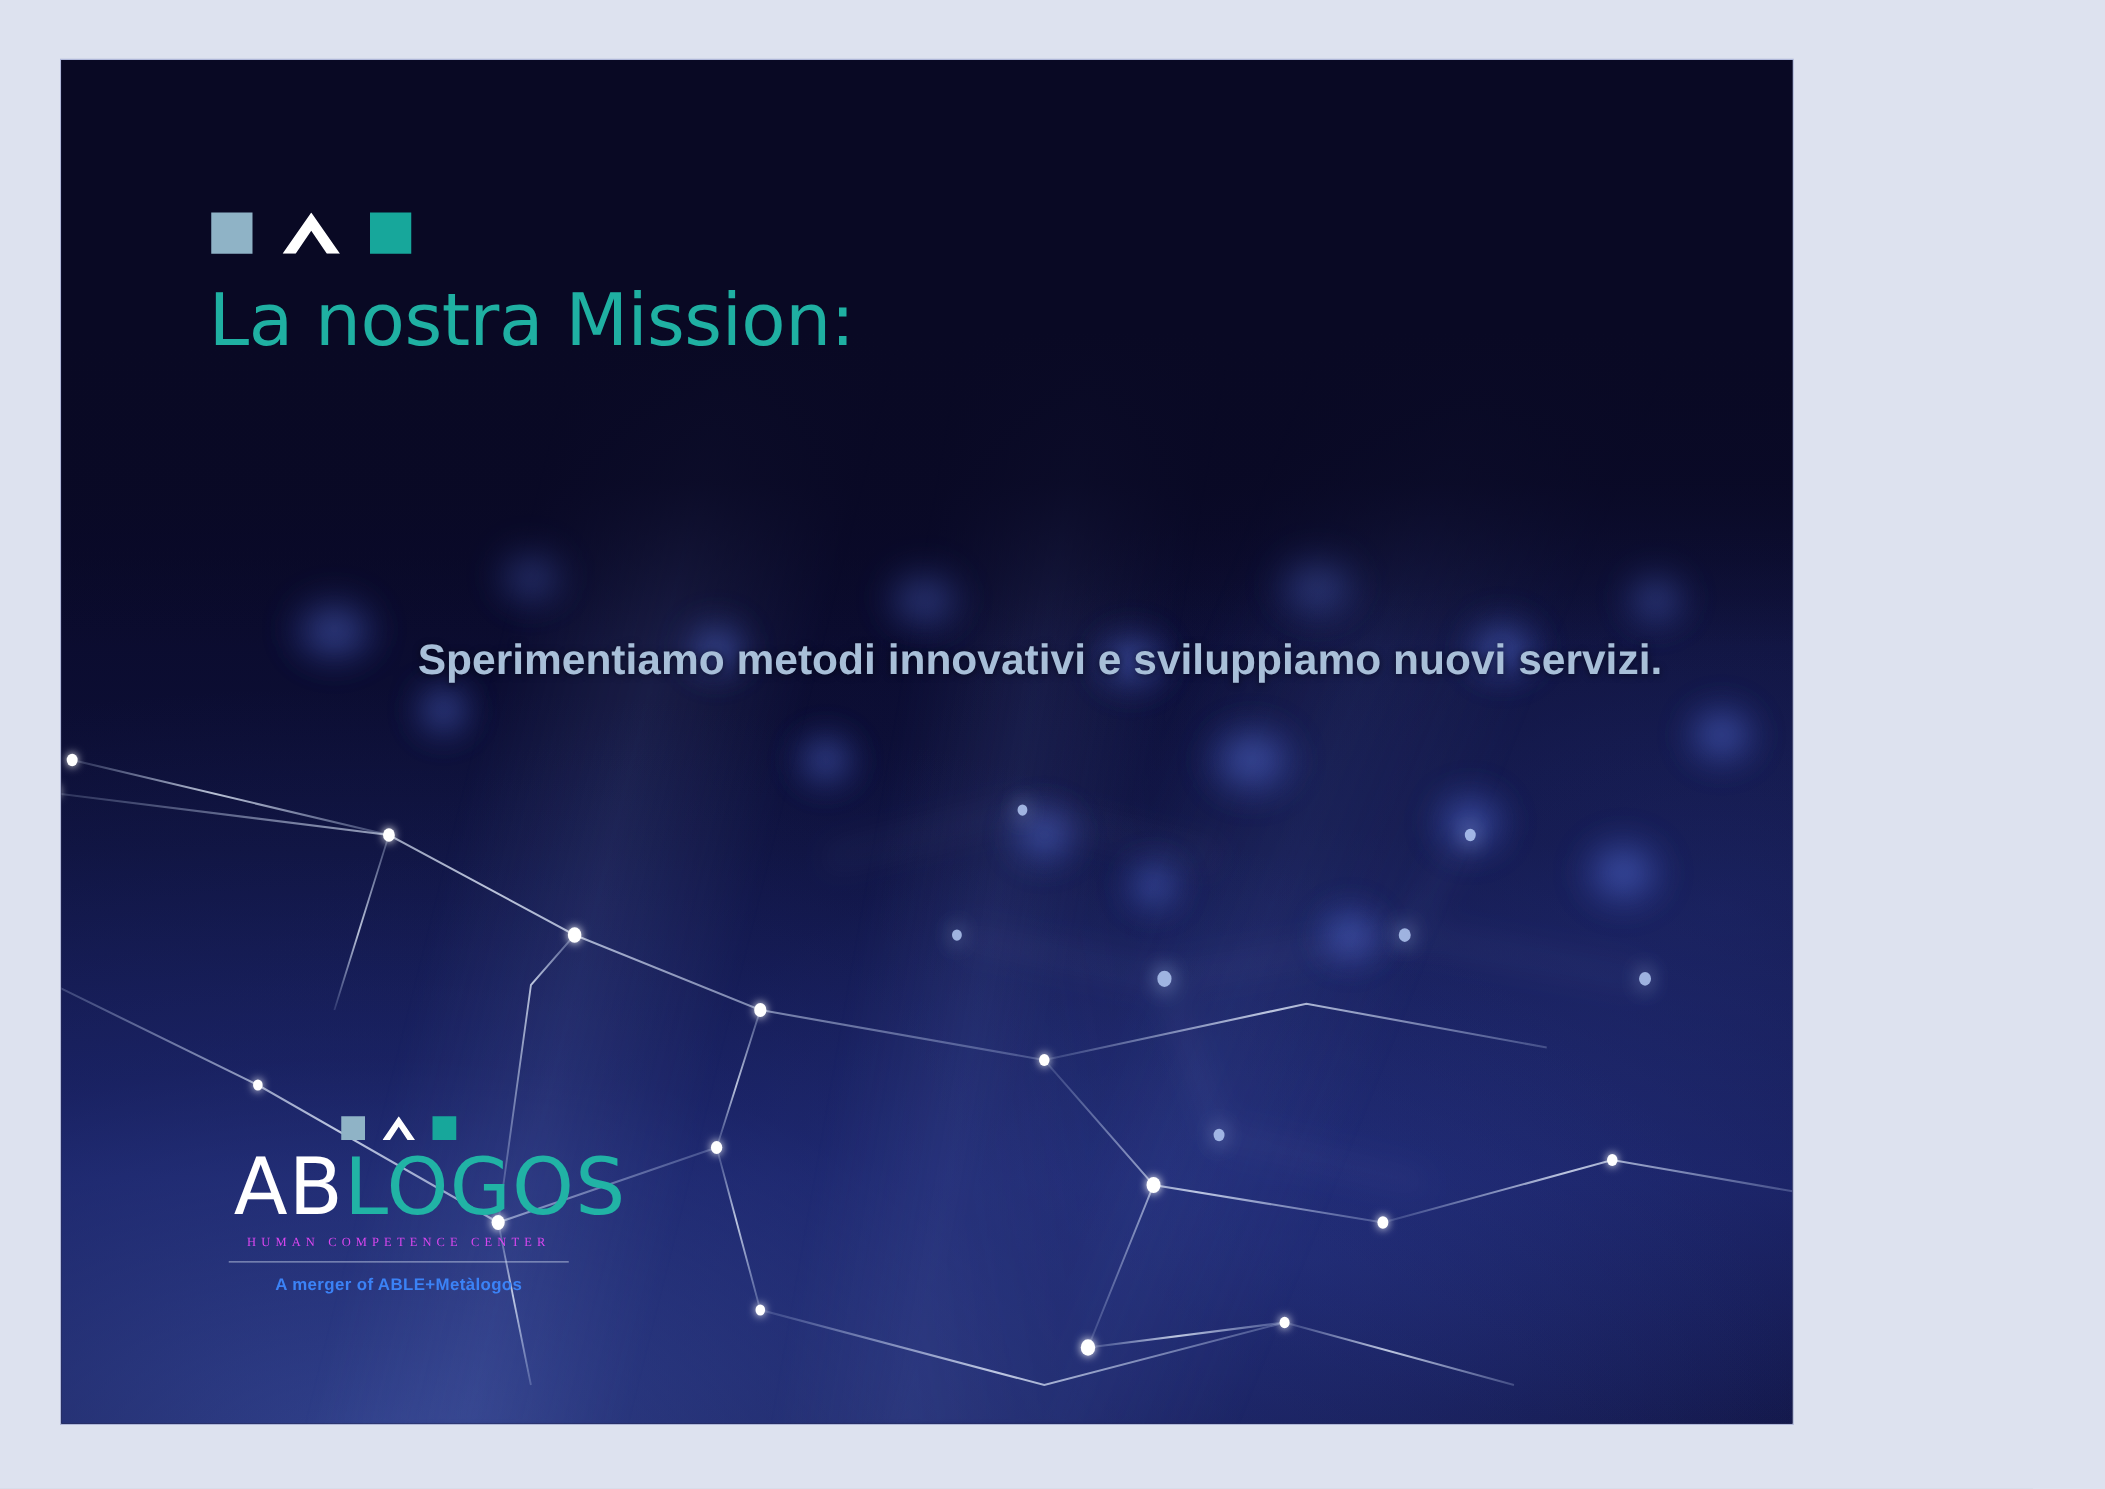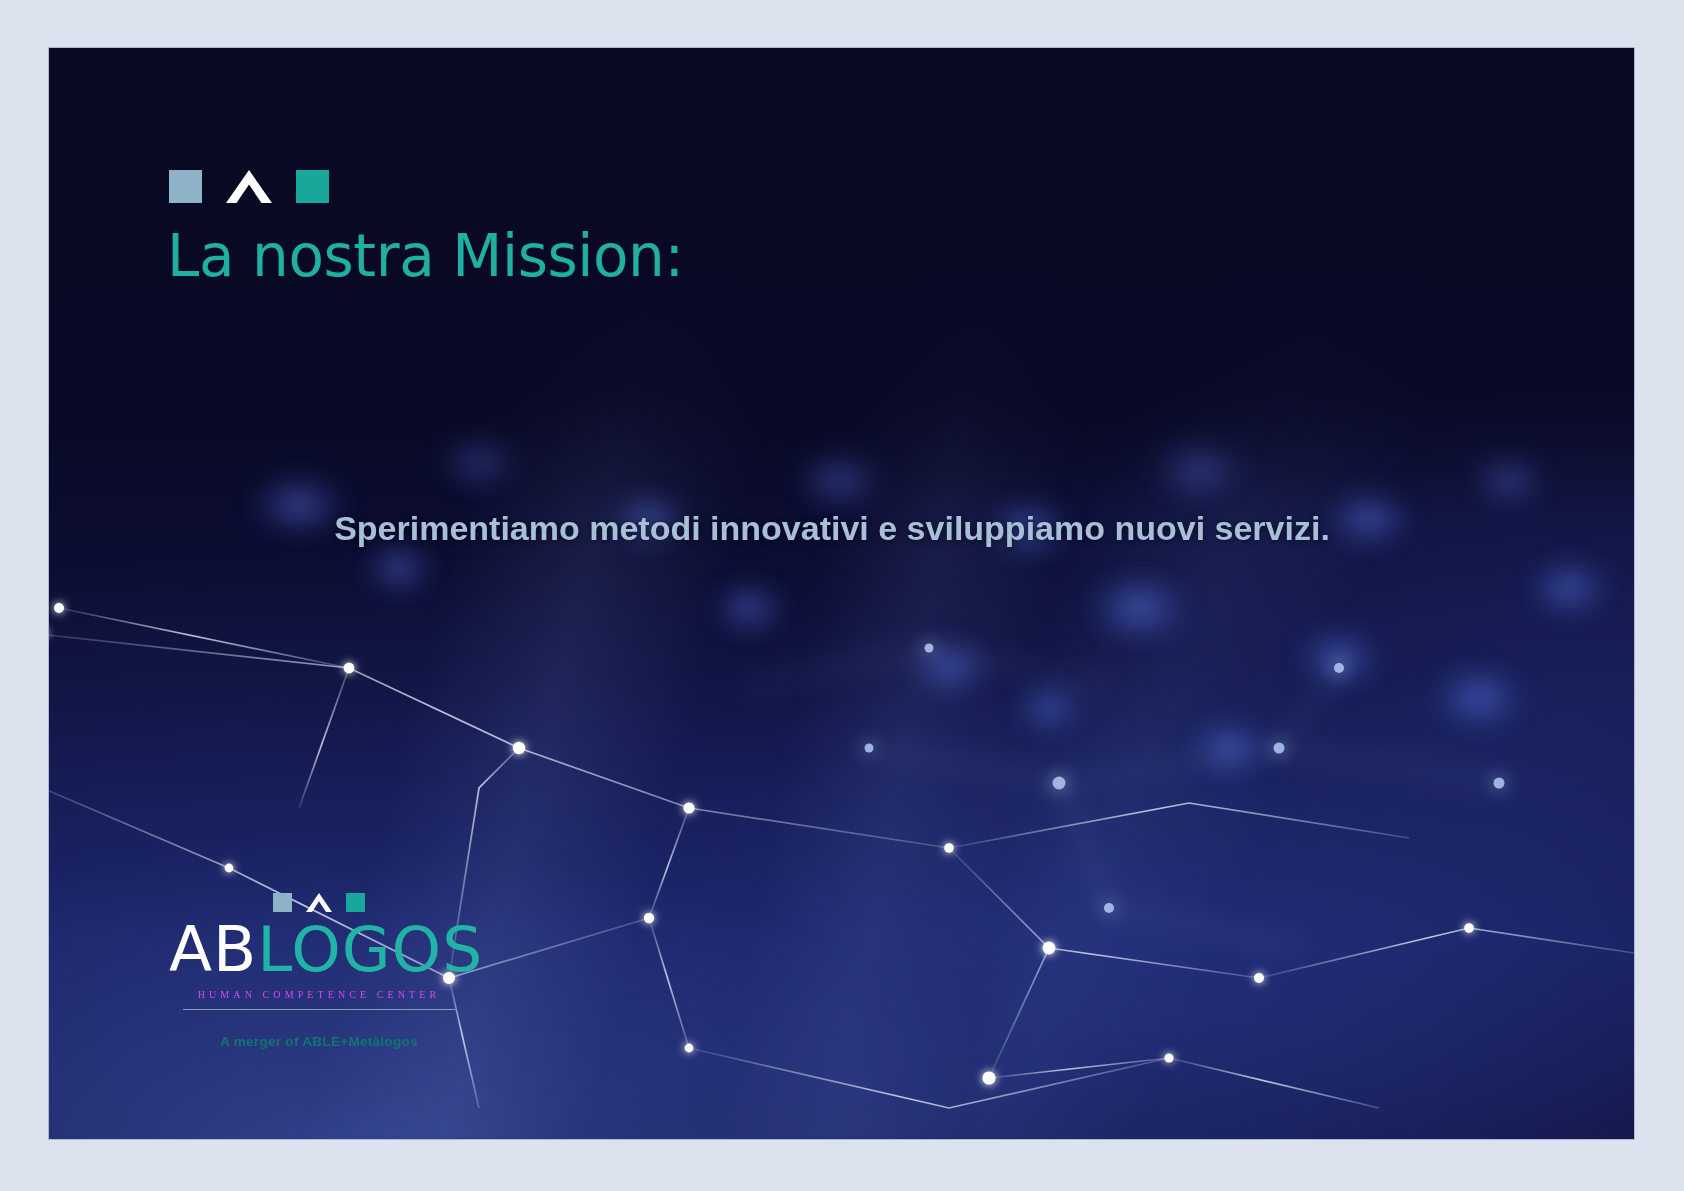--- a/index.html
+++ b/index.html
@@ -17,21 +17,21 @@
     width: 1684px;
     height: 1191px;
     background: #dde2ef;
   }
 
   
   #slide {
     position: absolute;
     left: 49px;
     top: 48px;
-    width: 1585px;
+    width: 1385px;
     height: 1091px;
     overflow: hidden;
     background: #0a0a2a;
     box-shadow: 0 0 0 1px rgba(120,130,190,.45);
   }
 
   
   .bg-base {
     position: absolute; inset: 0;
     background:
@@ -113,44 +113,45 @@
   .lockup-mark .sq-teal  { background: #17a79b; }
   .lockup-mark .chev { width: 26px; height: 19px; display: block; }
 
   .wordmark {
     font-family: "DejaVu Sans", sans-serif;
     font-size: 63px;
     font-weight: 400;
     letter-spacing: 1px;
     line-height: 1;
     white-space: nowrap;
+    margin-left: 18px;
   }
   .wordmark .ab    { color: #ffffff; }
   .wordmark .logos { color: #21b3a5; }
 
   .lockup-sub {
     margin-top: 8px;
     font-family: Liberation Serif, serif;
     font-size: 10px;
     letter-spacing: 4.1px;
     color: #d946ef;
     white-space: nowrap;
   }
   .lockup-rule {
     margin: 9px auto 0 auto;
     width: 272px; height: 1px;
     background: rgba(205,215,235,.62);
   }
   .lockup-merger {
-    margin-top: 24px;
+    margin-top: 10px;
     font-family: "Liberation Sans", sans-serif;
     font-size: 13.5px;
     font-weight: bold;
     letter-spacing: .3px;
-    color: #0f766e;
+    color: #3b82f6;
     white-space: nowrap;
   }
 </style>
 </head>
 <body>
 
 <div id="stage">
 
   <div id="slide">
 

